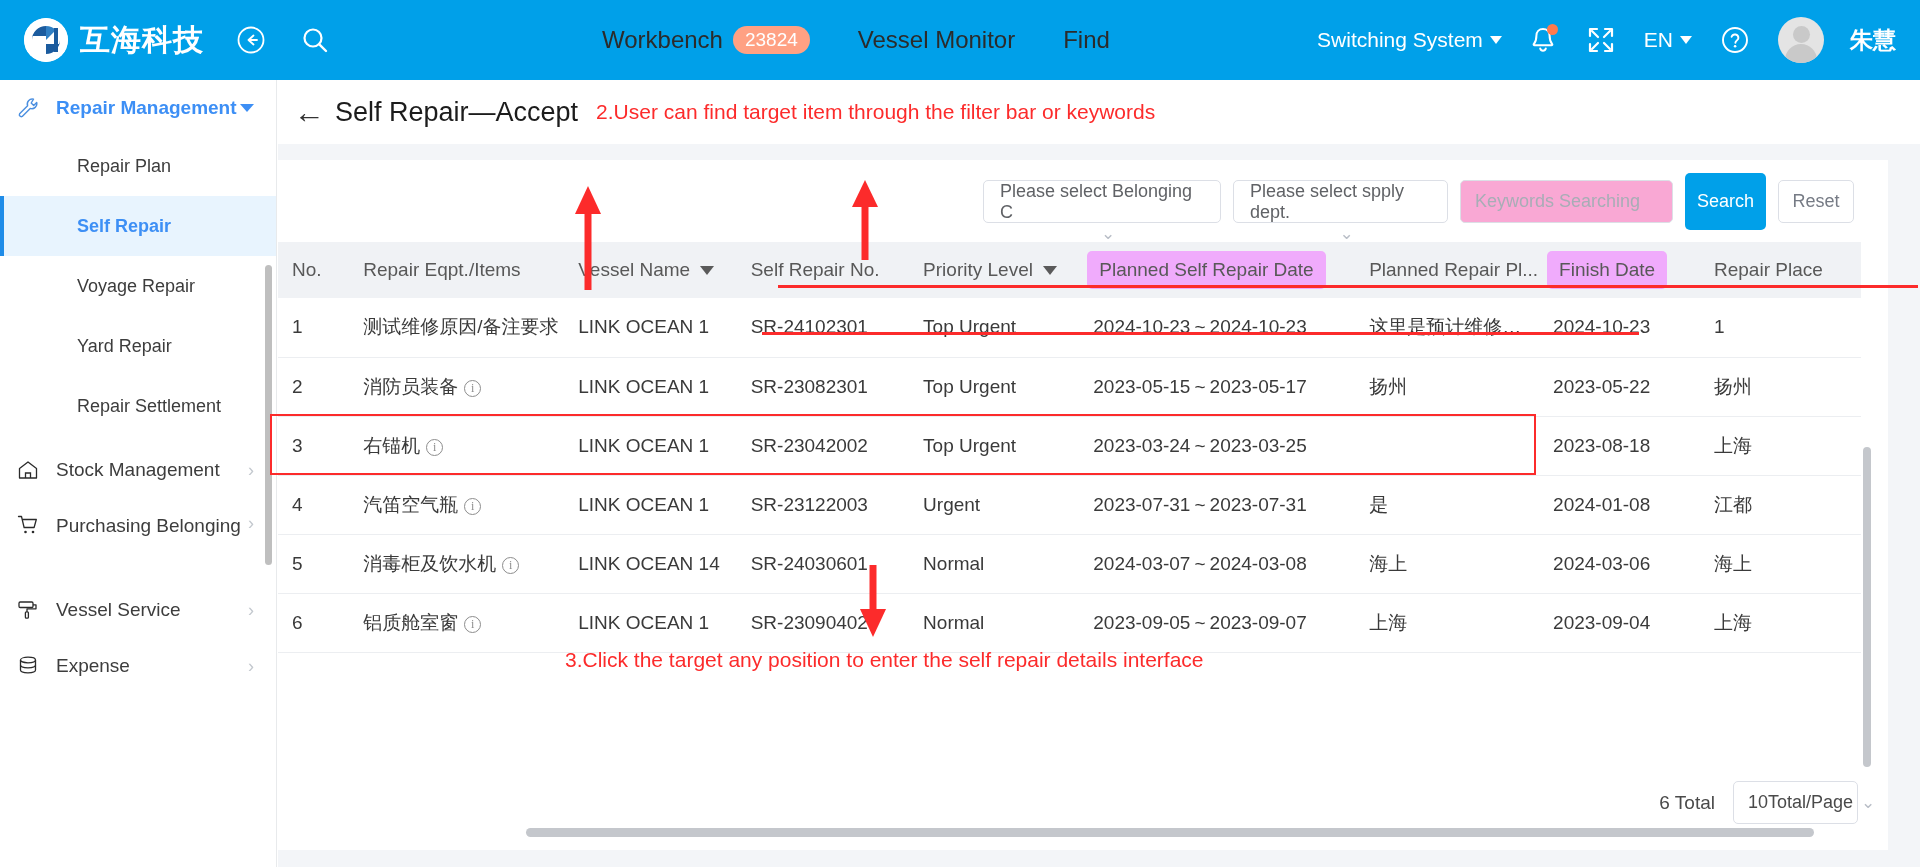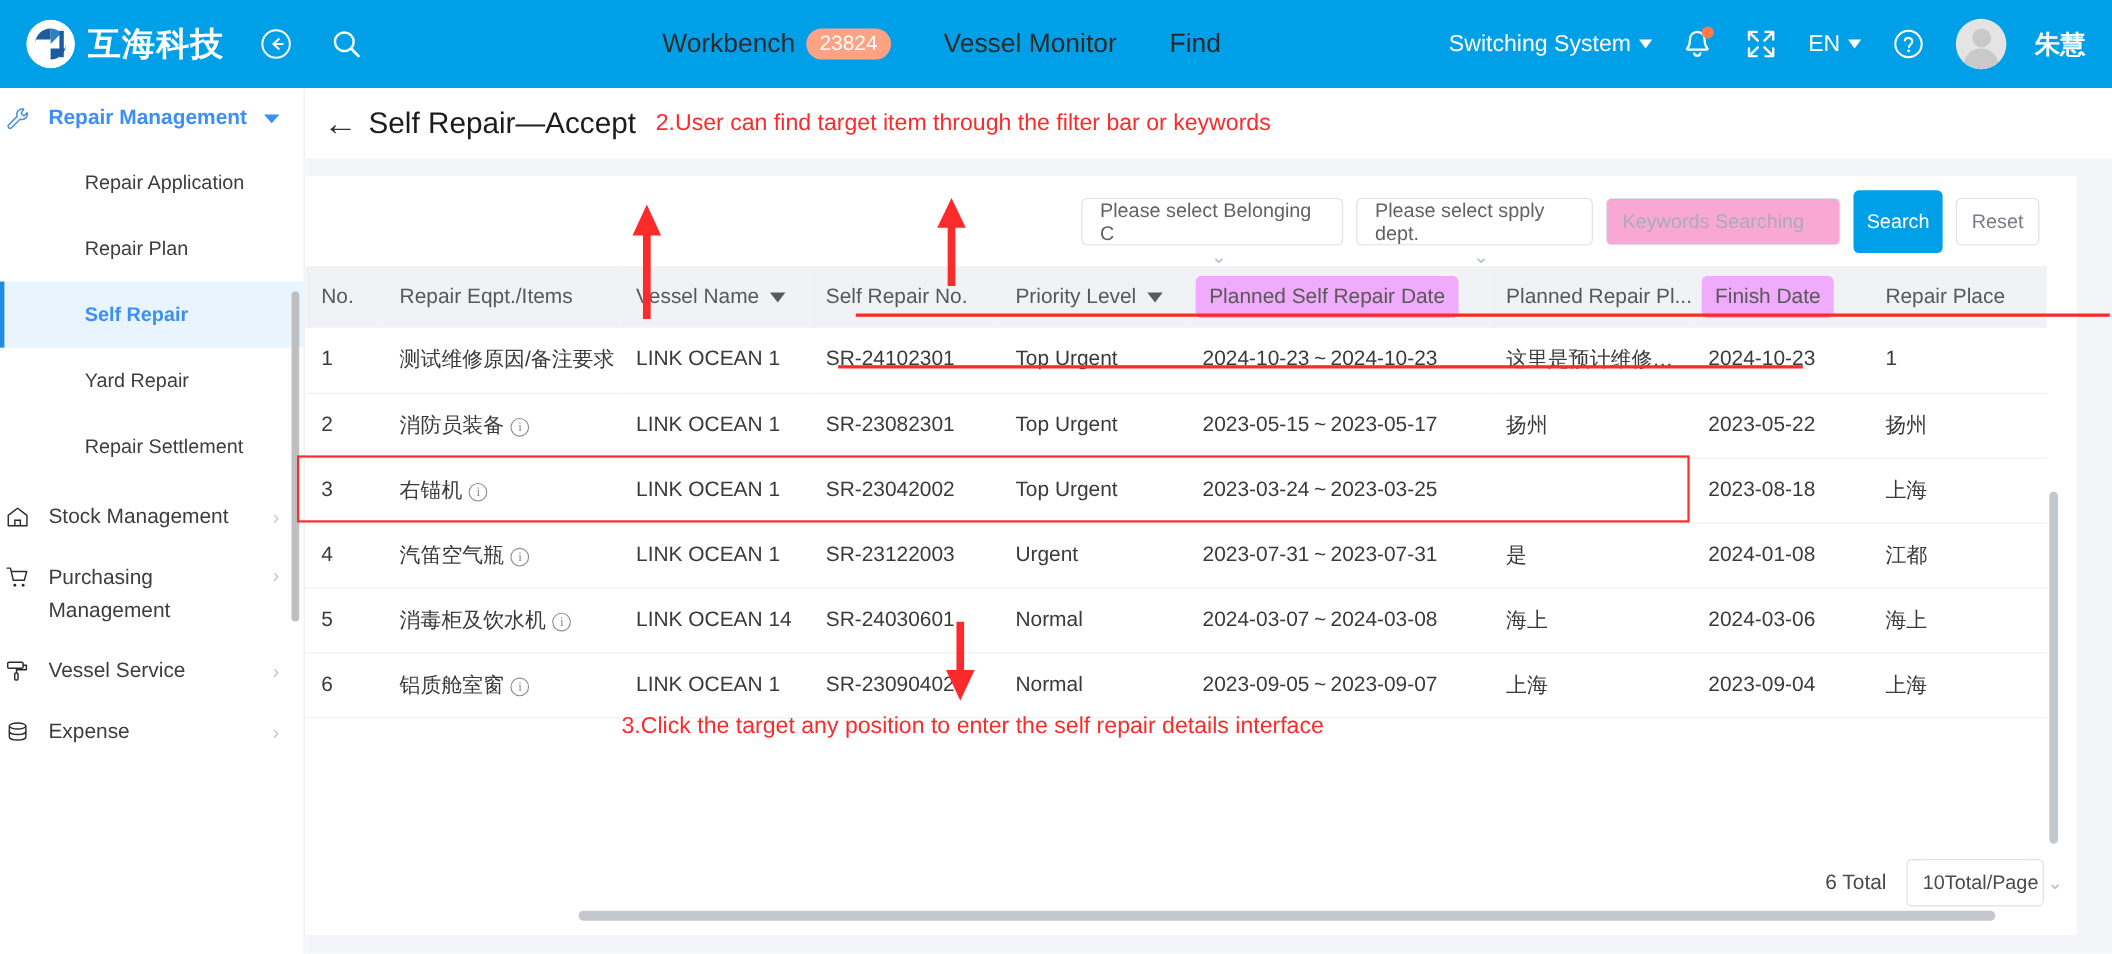--- a/index.html
+++ b/index.html
@@ -80,21 +80,21 @@
 
   
   #sidebar {
     position: absolute; left: 0; top: 80px;
     width: 277px; height: 787px;
     background: #ffffff; border-right: 1px solid #e8eaec;
     overflow: hidden;
   }
   .side-group {
     display: flex; align-items: center; height: 56px;
-    padding-left: 4px; cursor: pointer;
+    padding-left: 16px; cursor: pointer;
   }
   .side-group .sg-icon { width: 30px; display:flex; align-items:center; }
   .side-group .sg-label {
     font-size: 19px; color: #3d3d3d; margin-left: 10px; flex: 1;
   }
   .side-group.active .sg-label { color: #3d8ff5; font-weight: bold; }
   .chev-right { color: #c3c8ce; font-size: 18px; margin-right: 22px; }
   .chev-down-blue {
     width: 0; height: 0; border-left: 7px solid transparent;
     border-right: 7px solid transparent; border-top: 8px solid #3d8ff5;
@@ -327,27 +327,27 @@
     <span class="sg-icon">
       <svg width="24" height="24" viewBox="0 0 24 24">
         <path d="M17.5 3.2a5 5 0 0 0-5.9 6.6L3.6 17.8a1.9 1.9 0 0 0 2.6 2.6l8-8a5 5 0 0 0 6.5-5.9l-3 3-2.5-2.5z" fill="none" stroke="#4b8fe0" stroke-width="1.4" stroke-linejoin="round"></path>
       </svg>
     </span>
     <span class="sg-label">Repair Management</span>
     <span class="chev-down-blue" style="margin-right:22px;"></span>
   </div>
 
   <div class="side-item">
-    <span>Repair Application</span>
-  </div>
-  <div class="side-item">
     <span>Repair Plan</span>
   </div>
   <div class="side-item selected">
     <span>Self Repair</span>
+  </div>
+  <div class="side-item">
+    <span>Voyage Repair</span>
   </div>
   <div class="side-item">
     <span>Yard Repair</span>
   </div>
   <div class="side-item">
     <span>Repair Settlement</span>
   </div>
 
   <div class="side-group" style="margin-top:6px">
     <span class="sg-icon">
@@ -361,21 +361,21 @@
   </div>
 
   <div class="side-group side-multiline">
     <span class="sg-icon" style="margin-top:2px">
       <svg width="24" height="24" viewBox="0 0 24 24">
         <path d="M2.5 3.5h3l2.6 11h10l2.2-8H7" fill="none" stroke="#2b2b2b" stroke-width="1.3" stroke-linejoin="round" stroke-linecap="round"></path>
         <circle cx="9.5" cy="19" r="1.3" fill="#2b2b2b"></circle>
         <circle cx="17" cy="19" r="1.3" fill="#2b2b2b"></circle>
       </svg>
     </span>
-    <span class="sg-label">Purchasing Management</span>
+    <span class="sg-label">Purchasing Belonging</span>
     <span class="chev-right" style="margin-top:2px">›</span>
   </div>
 
   <div class="side-group">
     <span class="sg-icon">
       <svg width="24" height="24" viewBox="0 0 24 24">
         <rect x="3" y="4" width="14" height="5.5" rx="1.2" fill="none" stroke="#2b2b2b" stroke-width="1.3"></rect>
         <path d="M17 6.8h3v4h-9v3" fill="none" stroke="#2b2b2b" stroke-width="1.3" stroke-linejoin="round"></path>
         <rect x="9.4" y="13.8" width="3" height="6.4" rx="1" fill="none" stroke="#2b2b2b" stroke-width="1.3"></rect>
       </svg>

